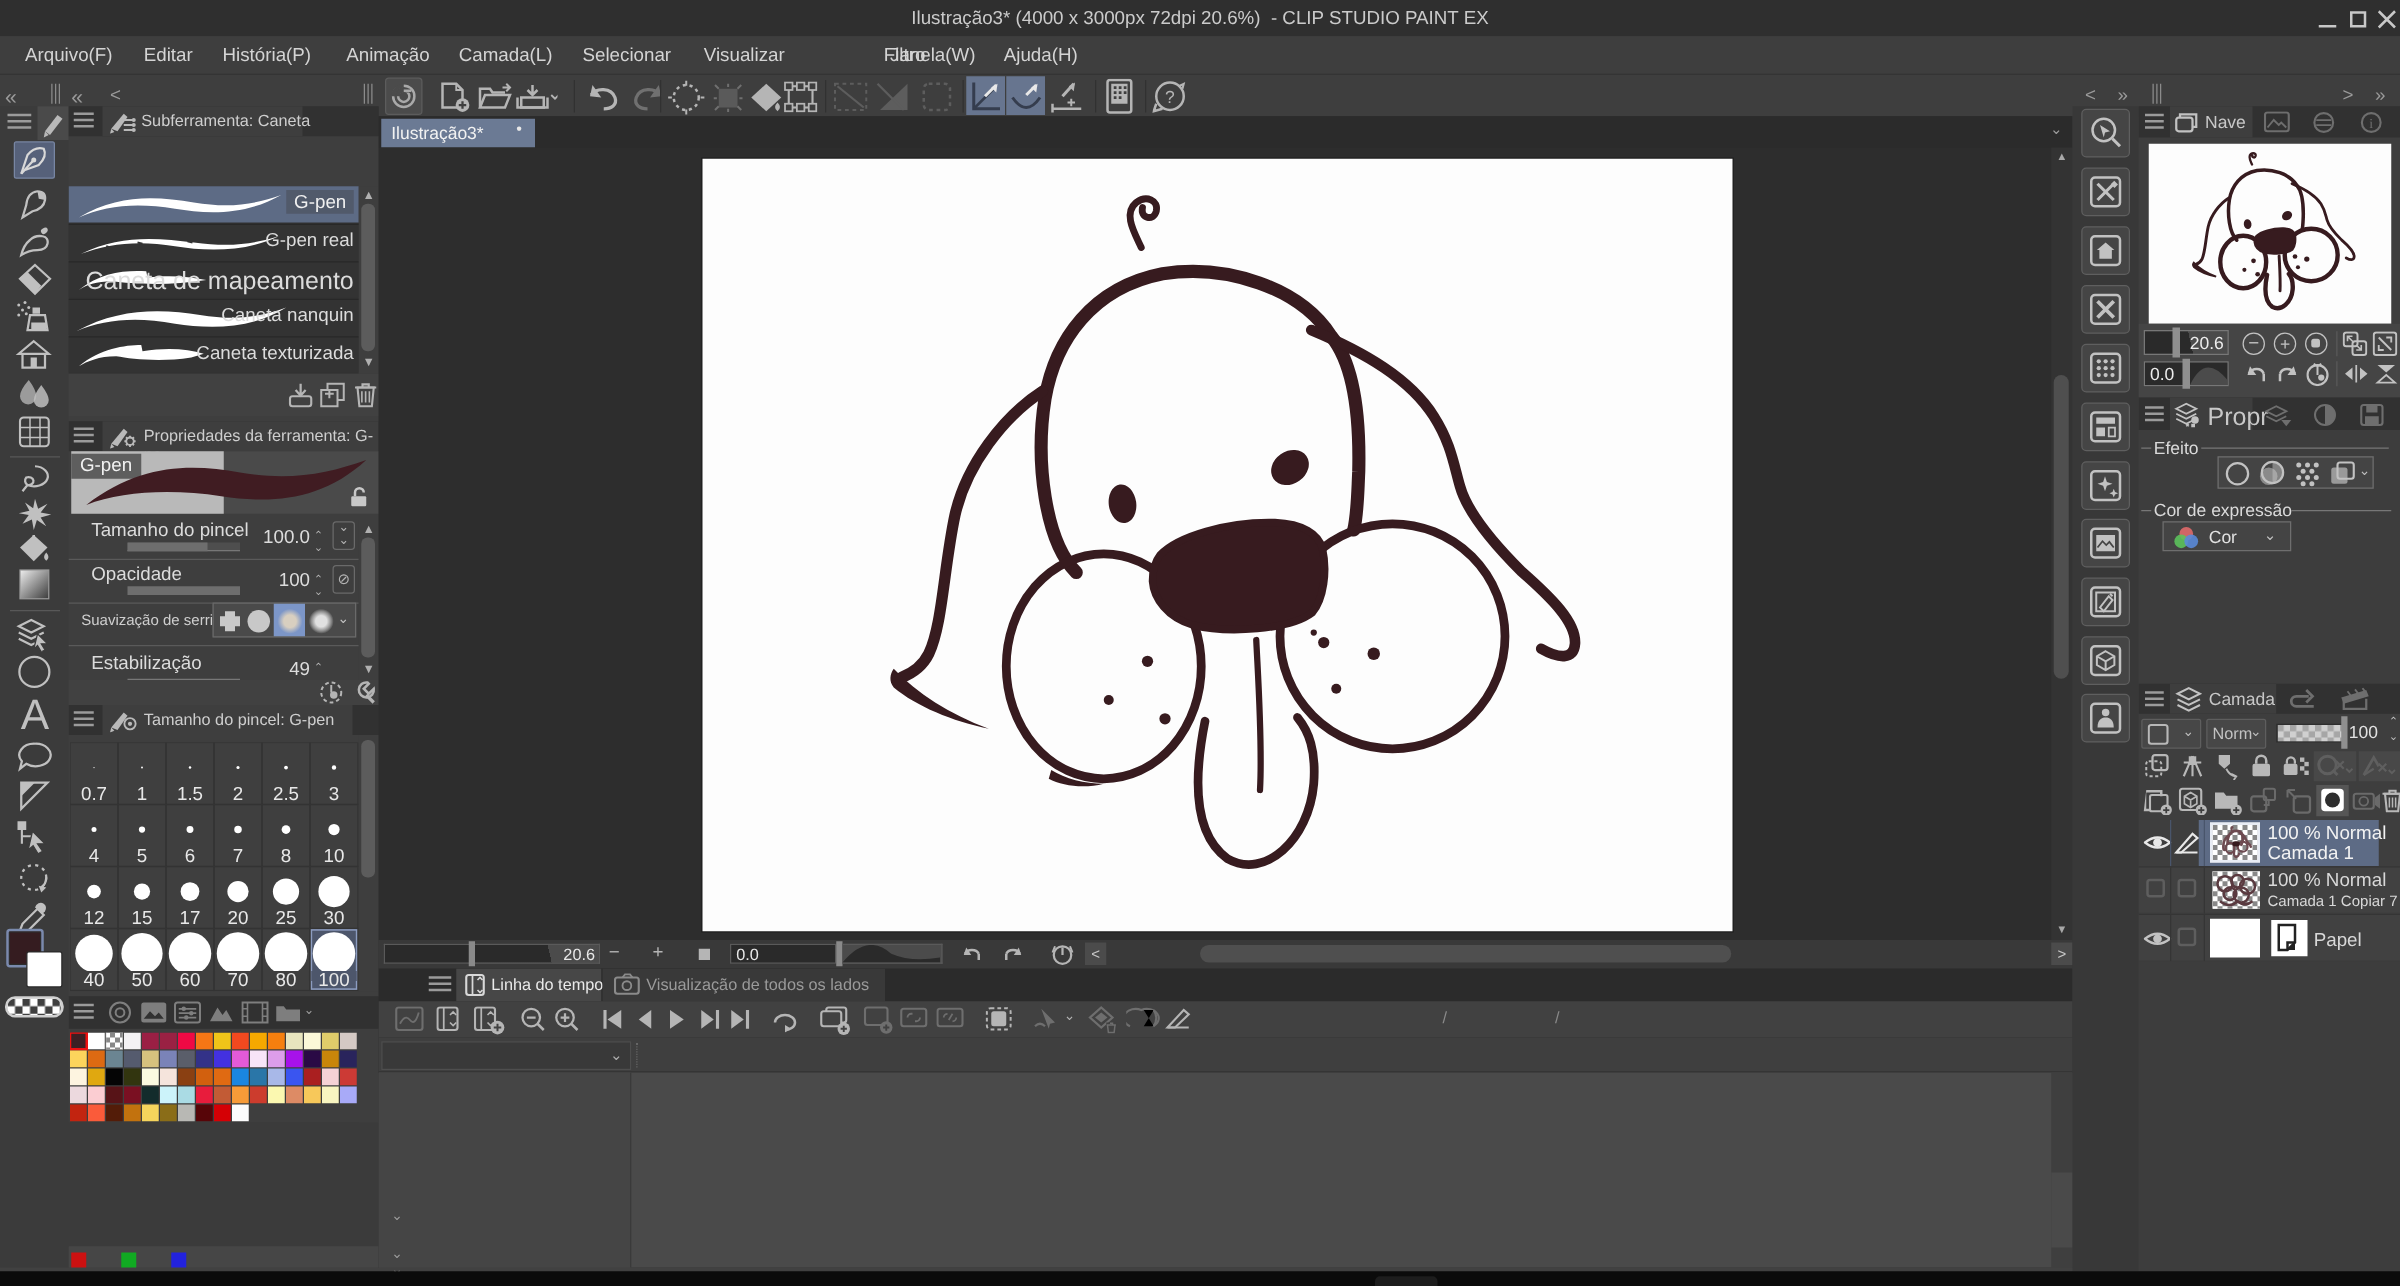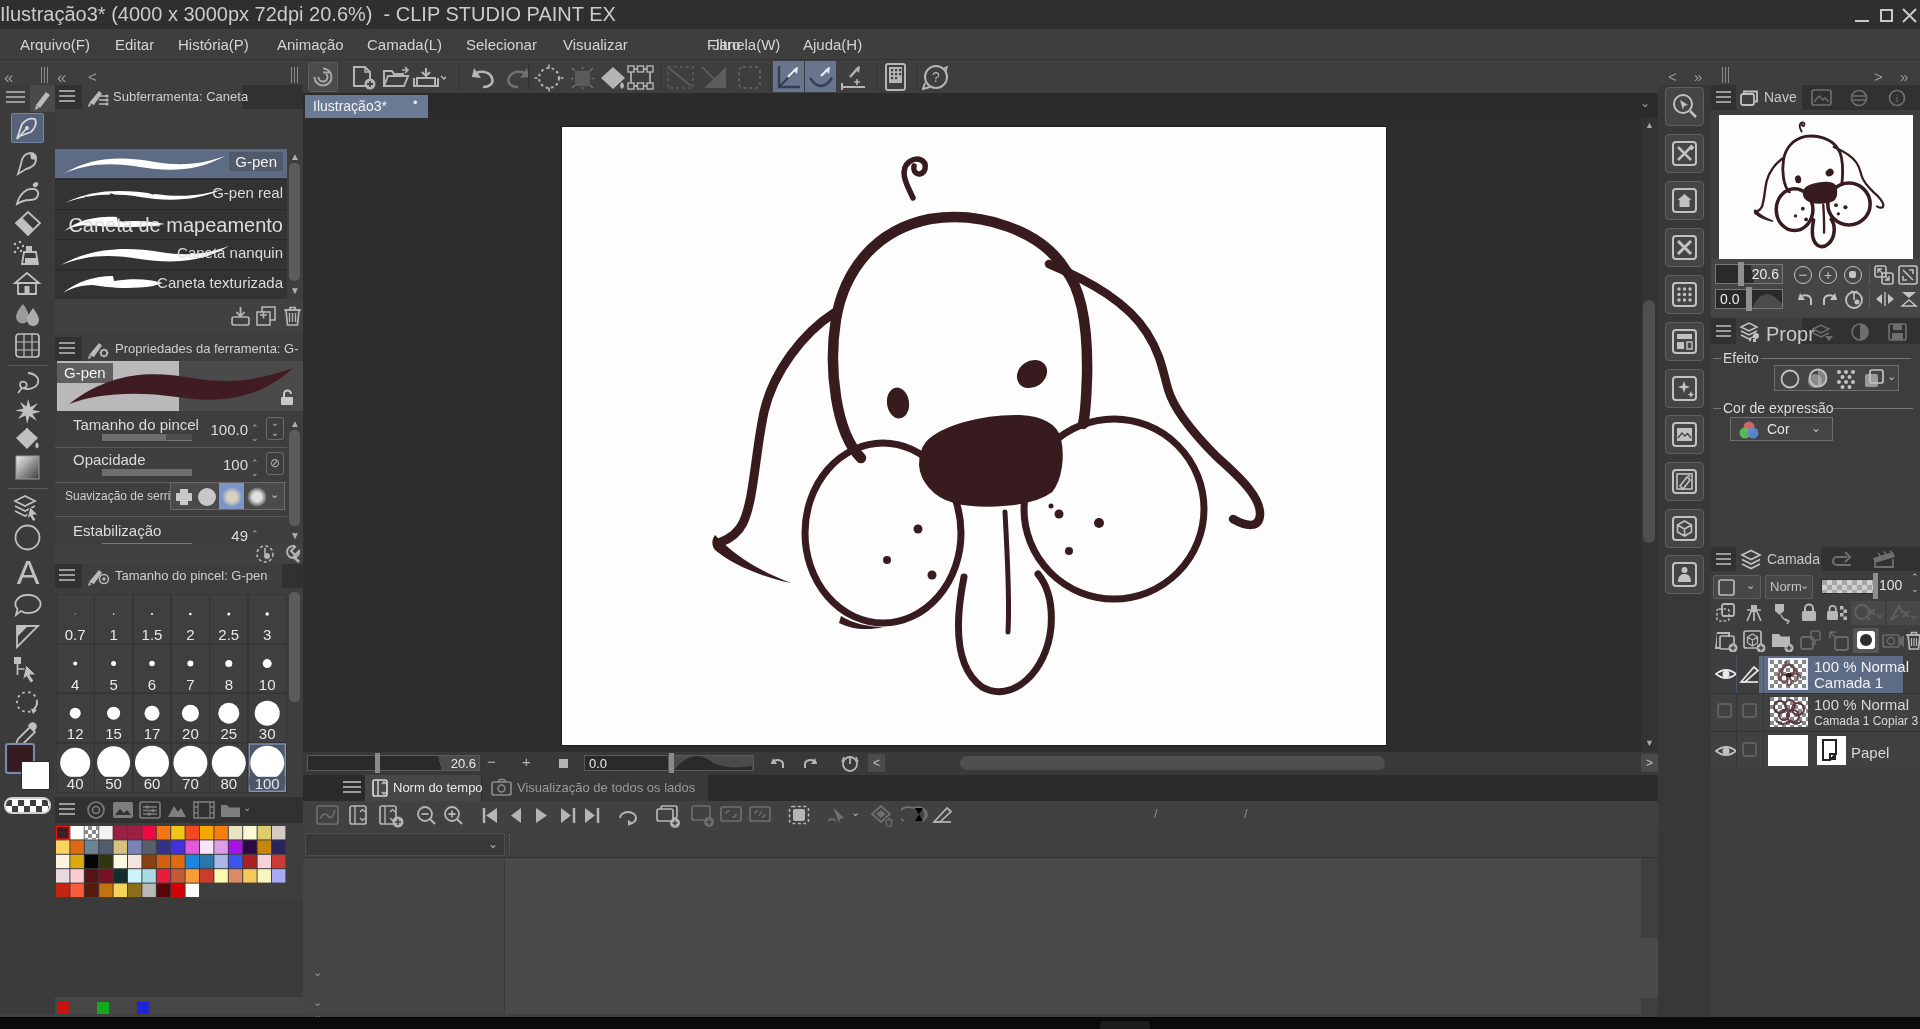--- a/index.html
+++ b/index.html
@@ -6,21 +6,21 @@
   html,body { width:1920px; height:1029px; overflow:hidden; background:#0d0d0d;
     font-family:"Liberation Sans", sans-serif; }
   .abs { position:absolute; }
   #root { position:relative; width:1920px; height:1029px; background:#414141; }
 </style>
 </head>
 <body>
 <div id="root">
 
   <div class="abs" style="left:0;top:0;width:1920px;height:29px;background:#2f2f2f;">
-    <div class="abs" style="left:0;top:0;width:1920px;height:29px;text-align:left;line-height:29px;color:#cbcbcb;font-size:20px;">Ilustração3* (4000 x 3000px 72dpi 20.6%)&nbsp;&nbsp;- CLIP STUDIO PAINT EX</div>
+    <div class="abs" style="left:0;top:0;width:1920px;height:29px;text-align:center;line-height:29px;color:#cbcbcb;font-size:15px;">Ilustração3* (4000 x 3000px 72dpi 20.6%)&nbsp;&nbsp;- CLIP STUDIO PAINT EX</div>
     <div class="abs" style="left:1855px;top:20px;width:14px;height:2px;background:#c8c8c8;"></div>
     <div class="abs" style="left:1880px;top:9px;width:13px;height:13px;border:2px solid #c8c8c8;"></div>
     <svg class="abs" style="left:1902px;top:8px;" width="15" height="15">
         <path d="M1,1 L14,14 M14,1 L1,14" stroke="#c8c8c8" stroke-width="2"></path>
       </svg>
   </div>
 
   <div class="abs" style="left:0;top:29px;width:1920px;height:30px;background:#3e3e3e;color:#d4d4d4;font-size:15px;">
     <span class="abs" style="left:20px;top:7px;">Arquivo(F)</span>
     <span class="abs" style="left:115px;top:7px;text-align:right;">Editar</span>
@@ -801,21 +801,21 @@
     </div>
 
     <div class="abs" style="left:0;top:682px;width:1355px;height:26px;background:#2b2b2b;">
       <div class="abs" style="left:40px;top:6px;width:18px;height:2px;background:#9b9b9b;box-shadow:0 5px #9b9b9b,0 10px #9b9b9b;"></div>
       <div class="abs" style="left:62px;top:0;width:116px;height:26px;background:#474747;"></div>
       <svg class="abs" style="left:68px;top:3px;" width="20" height="20">
           <rect x="2" y="2" width="14" height="16" rx="2" fill="none" stroke="#d8d8d8" stroke-width="1.7"></rect>
           <path d="M7,2 v16" stroke="#d8d8d8" stroke-width="1.4"></path>
           <path d="M11,6 l2,-2 l2,2 m-4,8 l2,2 l2,-2" fill="none" stroke="#d8d8d8" stroke-width="1.3"></path>
         </svg>
-      <div class="abs" style="left:90px;top:5px;font-size:13px;color:#eaeaea;">Norm do tempo</div>
+      <div class="abs" style="left:90px;top:5px;font-size:13px;color:#eaeaea;">Linha do tempo</div>
       <div class="abs" style="left:179px;top:0;width:226px;height:26px;background:#393939;"></div>
       <svg class="abs" style="left:188px;top:3px;" width="22" height="20">
           <rect x="1" y="4" width="19" height="13" rx="2" fill="none" stroke="#8a8a8a" stroke-width="1.7"></rect>
           <path d="M7,4 l2,-2.5 h4 l2,2.5" fill="none" stroke="#8a8a8a" stroke-width="1.5"></path>
           <circle cx="10.5" cy="10.5" r="3.5" fill="none" stroke="#8a8a8a" stroke-width="1.5"></circle>
         </svg>
       <div class="abs" style="left:214px;top:5px;font-size:13px;color:#9a9a9a;">Visualização de todos os lados</div>
     </div>
 
     <div id="tltools" class="abs" style="left:0;top:708px;width:1355px;height:29px;background:#414141;">
@@ -1377,21 +1377,21 @@
               <circle cx="10" cy="10" r="6"></circle>
               <circle cx="20" cy="8" r="5"></circle>
               <circle cx="28" cy="12" r="6"></circle>
               <circle cx="14" cy="18" r="5"></circle>
               <circle cx="23" cy="19" r="6"></circle>
               <path d="M6,24 q8,6 14,0 q6,5 12,0"></path>
             </g>
           </svg>
       </div>
       <div class="abs" style="left:103px;top:2px;font-size:15px;color:#d8d8d8;">100 % Normal</div>
-      <div class="abs" style="left:103px;top:20px;font-size:12px;color:#d8d8d8;">Camada 1 Copiar 3</div>
+      <div class="abs" style="left:103px;top:20px;font-size:12px;color:#d8d8d8;">Camada 1 Copiar 7</div>
     </div>
     <div class="abs" style="left:0;top:646px;width:209px;height:37px;background:#414141;border-top:1px solid #353535;">
       <svg class="abs" style="left:4px;top:10px;" width="22" height="18">
           <path d="M1,9 Q11,1 21,9 Q11,17 1,9 Z" fill="none" stroke="#c2c2c2" stroke-width="1.8"></path>
           <circle cx="11" cy="9" r="3.5" fill="#c2c2c2"></circle>
         </svg>
       <div class="abs" style="left:25px;top:0;width:1px;height:37px;background:#353535;"></div>
       <div class="abs" style="left:31px;top:10px;width:15px;height:15px;border:2px solid #5e5e5e;border-radius:3px;"></div>
       <div class="abs" style="left:52px;top:0;width:1px;height:37px;background:#353535;"></div>
       <div class="abs" style="left:57px;top:3px;width:40px;height:31px;background:#fff;"></div>

